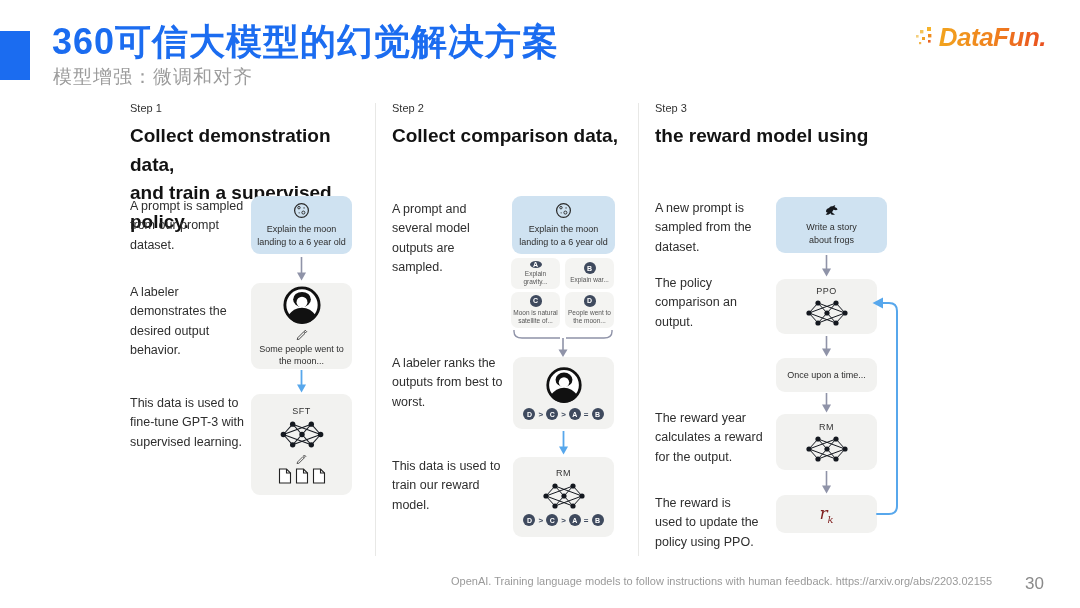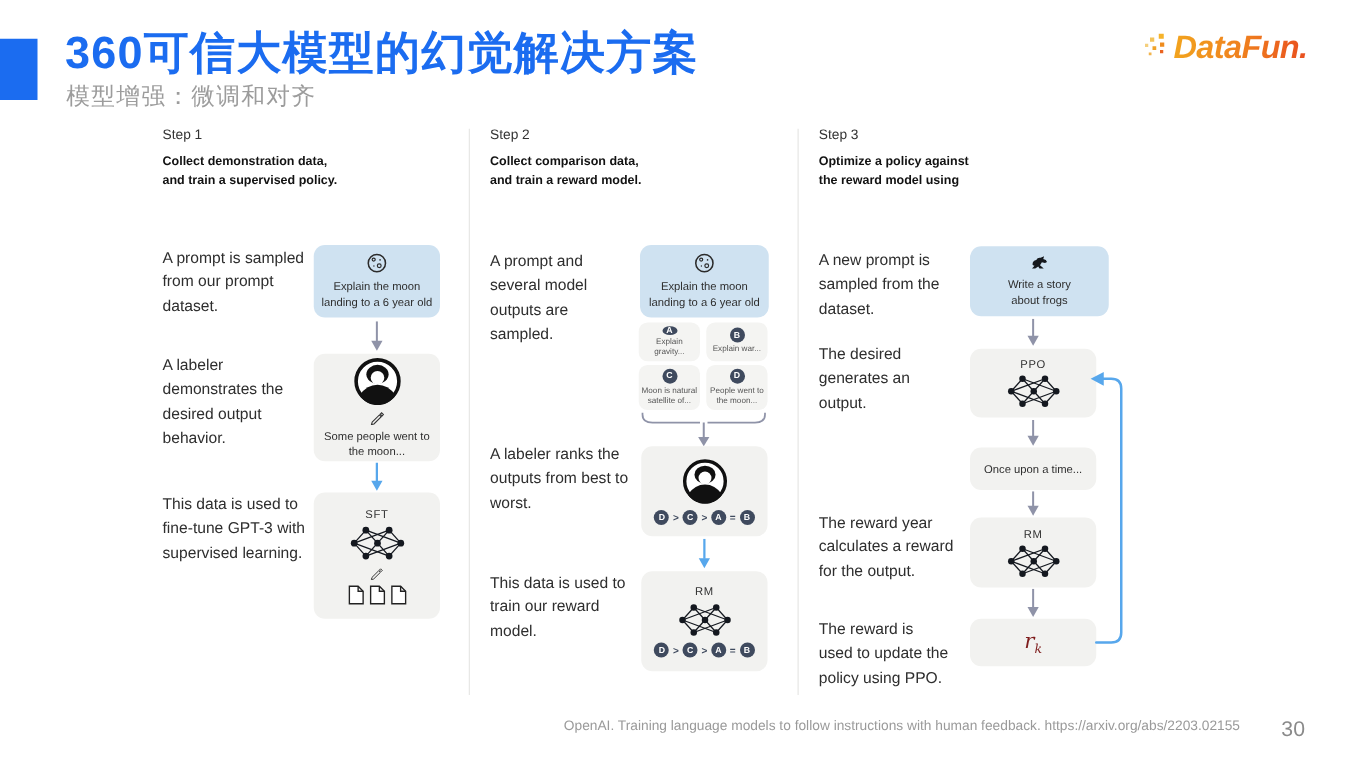--- a/index.html
+++ b/index.html
@@ -16,21 +16,21 @@
   .logo-wrap { right:34px; top:22px; display:flex; align-items:center; }
   .logo-text { font-size:26px; font-weight:800; font-style:italic; letter-spacing:-0.5px;
     background:linear-gradient(90deg,#f2a41e 0%, #ef7d1e 55%, #e94e1f 100%);
     -webkit-background-clip:text; background-clip:text; color:transparent; }
 
   
   .divider { top:103px; width:1px; height:453px; background:#e8e8e6; }
 
   
   .step-label { font-size:11px; color:#333; }
-  .step-title { font-size:10px; font-weight:bold; color:#121212; line-height:1.5; }
+  .step-title { font-size:19px; font-weight:bold; color:#121212; line-height:1.5; }
 
   
   .cap { font-size:12.5px; color:#2e2e2e; line-height:1.55; }
 
   
   .bbox { background:#cfe2f1; border-radius:9px; display:flex; flex-direction:column; align-items:center; justify-content:center; gap:4px; }
   .gbox { background:#f2f2f0; border-radius:9px; display:flex; flex-direction:column; align-items:center; justify-content:center; gap:3px; }
   .box-text { font-size:9px; color:#2e2e2e; text-align:center; line-height:1.35; }
   .model-label { font-size:9px; color:#333; letter-spacing:0.5px; }
 
@@ -177,21 +177,20 @@
     <svg width="14" height="16" viewBox="0 0 14 16">
         <path d="M1.5 1 h7 l4 4 v10 h-11 z" fill="#fff" stroke="#222" stroke-width="1.1"></path>
         <path d="M8.5 1 v4 h4" fill="none" stroke="#222" stroke-width="1.1"></path>
       </svg>
   </span>
 </div>
 
 <div class="abs step-label" style="left:392px; top:102px;">Step 2</div>
 <div class="abs step-title" style="left:392px; top:122px; width:235px;">
   <div>Collect comparison data,</div>
-  <div>and train a reward model.</div>
 </div>
 
 <div class="abs cap" style="left:392px; top:200px; width:106px;">A prompt and several model outputs are sampled.</div>
 <div class="abs cap" style="left:392px; top:354px; width:118px;">A labeler ranks the outputs from best to worst.</div>
 <div class="abs cap" style="left:392px; top:457px; width:118px;">This data is used to train our reward model.</div>
 
 <div class="abs bbox" style="left:512px; top:196px; width:103px; height:58px;">
   <span>
     <svg width="17" height="17" viewBox="0 0 18 18">
       <circle cx="9" cy="9" r="7.3" fill="none" stroke="#2b2b2b" stroke-width="1.3"></circle>
@@ -291,26 +290,25 @@
     <span class="chip">C</span>
     <span class="rank-sep">&gt;</span>
     <span class="chip">A</span>
     <span class="rank-sep">=</span>
     <span class="chip">B</span>
   </div>
 </div>
 
 <div class="abs step-label" style="left:655px; top:102px;">Step 3</div>
 <div class="abs step-title" style="left:655px; top:122px; width:235px;">
-  <div>Optimize a policy against</div>
   <div>the reward model using</div>
 </div>
 
 <div class="abs cap" style="left:655px; top:199px; width:112px;">A new prompt is sampled from the dataset.</div>
-<div class="abs cap" style="left:655px; top:274px; width:90px;">The desired generates an output.</div>
+<div class="abs cap" style="left:655px; top:274px; width:90px;">The policy comparison an output.</div>
 <div class="abs cap" style="left:655px; top:409px; width:118px;">The reward year calculates a reward for the output.</div>
 <div class="abs cap" style="left:655px; top:494px; width:105px;">The reward is used to update the policy using PPO.</div>
 
 <div class="abs bbox" style="left:776px; top:197px; width:111px; height:56px;">
   <span>
     <svg width="17" height="13" viewBox="0 0 17 13">
       <path d="M3 7.5 Q3 4.5 6 4 Q7 1.8 9.5 2.2 L12.3 1 L11.6 3.1 Q14.2 3.6 14.6 5.6 L13 6.3 L10.5 5.7 L9 8.2 L12 10.8 H8.6 L7.6 9.2 L5.2 10.8 H2.6 L4.6 8.6 Q3 8.3 3 7.5 Z" fill="#15181d"></path>
     </svg>
   </span>
   <div class="box-text" style="width:70px;">Write a story about frogs</div>

